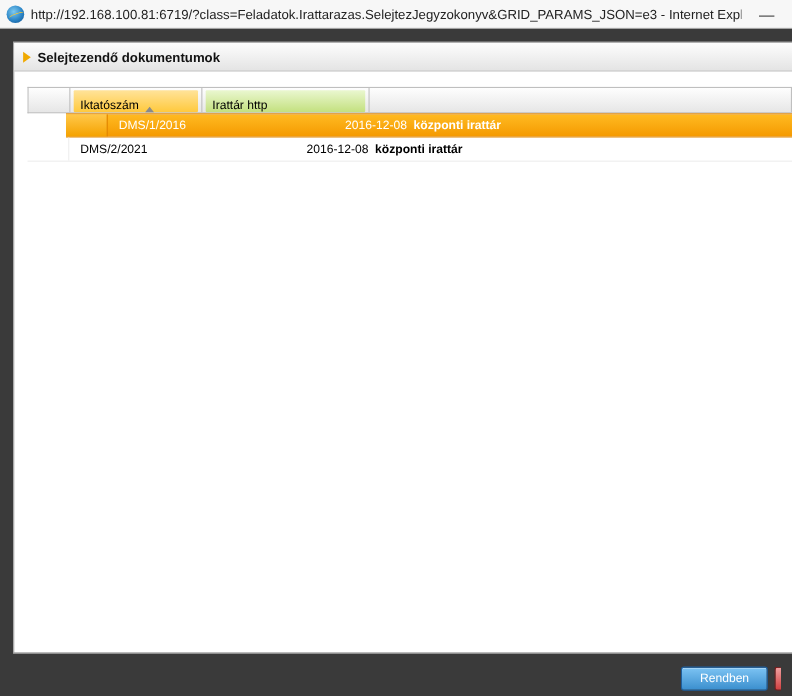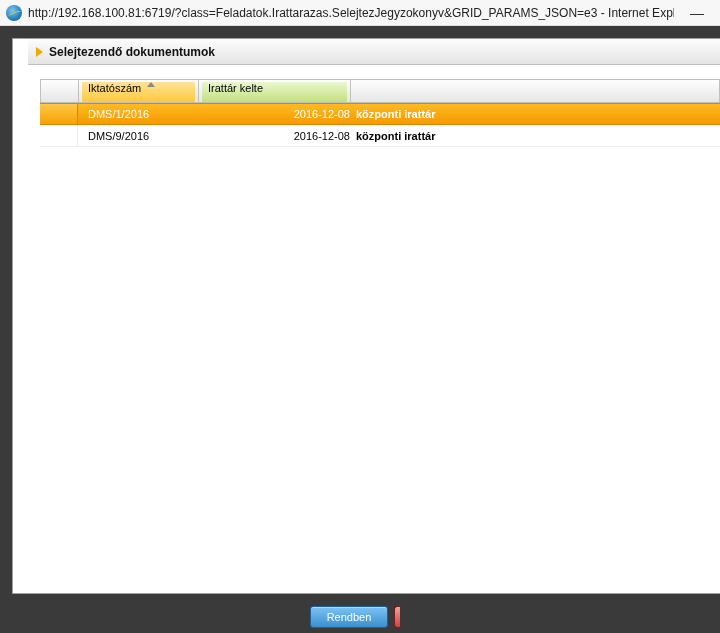--- a/index.html
+++ b/index.html
@@ -58,21 +58,20 @@
     background: #3a3a3a;
     padding: 12px 0 0 12px;
   }
   .panel {
     background: #fff;
     height: 556px;
     border: 1px solid #9f9f9f;
     border-right: none;
     display: flex;
     flex-direction: column;
-    padding-left: 15px;
   }
   .panel-header {
     height: 26px;
     background: linear-gradient(#fdfdfd, #e4e4e4);
     border-bottom: 1px solid #bfbfbf;
     display: flex;
     align-items: center;
     gap: 6px;
     padding: 0 8px;
     font-weight: bold;
@@ -105,21 +104,21 @@
     border-right: 1px solid #bfbfbf;
     display: flex;
     align-items: center;
     padding: 0;
     position: relative;
   }
   .col-inner {
     margin: 1px 3px 0 3px;
     height: 20px;
     display: flex;
-    align-items: flex-start;
+    align-items: flex-end;
     padding: 0 6px;
     color: #000;
     font-size: 11px;
     width: 100%;
     position: relative;
   }
   .col1 { width: 120px; }
   .col2 { width: 152px; }
   .col3 { width: 116px; }
   .col4 { flex: 1; }
@@ -142,29 +141,30 @@
   }
   .row .cell-lead { width: 38px; border-right: 1px solid #eee; height: 100%; }
   .row .cell1 { width: 120px; padding-left: 10px; }
   .row .cell2 { width: 152px; padding-left: 6px; text-align: right; }
   .row .cell3 { flex: 1; padding-left: 6px; font-weight: bold; }
   .row.selected {
     background: linear-gradient(#ffba22, #f59a00);
     color: #fff;
     border-bottom: 1px solid #e08500;
     border-top: 1px solid #e08500;
+    margin-left: 35px;
   }
   .row.selected .cell-lead { background: linear-gradient(#ffc84a, #f5a200); border-right: 1px solid #e08500; }
   .bottom-bar {
     position: absolute;
     left: 0; right: 0; bottom: 0;
     height: 32px;
     display: flex;
     align-items: center;
-    justify-content: center;
+    justify-content: flex-end;
     padding-right: 10px;
     gap: 6px;
   }
   .btn {
     height: 22px;
     padding: 0 16px;
     border: 1px solid #1e5f9e;
     border-radius: 3px;
     background: linear-gradient(#7cc3f3, #3b8fce);
     color: #fff;
@@ -201,37 +201,37 @@
       <div class="grid-header">
         <div class="col-lead"></div>
         <div class="col col1">
           <div class="col-inner">
             <span>Iktatószám</span>
             <span class="sort-arrow"></span>
           </div>
         </div>
         <div class="col col2">
           <div class="col-inner">
-            <span>Irattár kelte</span>
+            <span>Irattár http</span>
           </div>
         </div>
         <div class="col col4">
           <div class="col-inner" style="background:none;"></div>
         </div>
       </div>
       <div class="grid-body" id="grid-body">
           <div class="row selected">
             <div class="cell-lead"></div>
             <div class="cell1">DMS/1/2016</div>
             <div class="cell2">2016-12-08</div>
             <div class="cell3">központi irattár</div>
           </div>
           <div class="row">
             <div class="cell-lead"></div>
-            <div class="cell1">DMS/9/2016</div>
+            <div class="cell1">DMS/2/2021</div>
             <div class="cell2">2016-12-08</div>
             <div class="cell3">központi irattár</div>
           </div>
         </div>
     </div>
   </div>
 
   <div class="bottom-bar">
     <div class="btn">Rendben</div>
     <div class="side-stub"></div>

